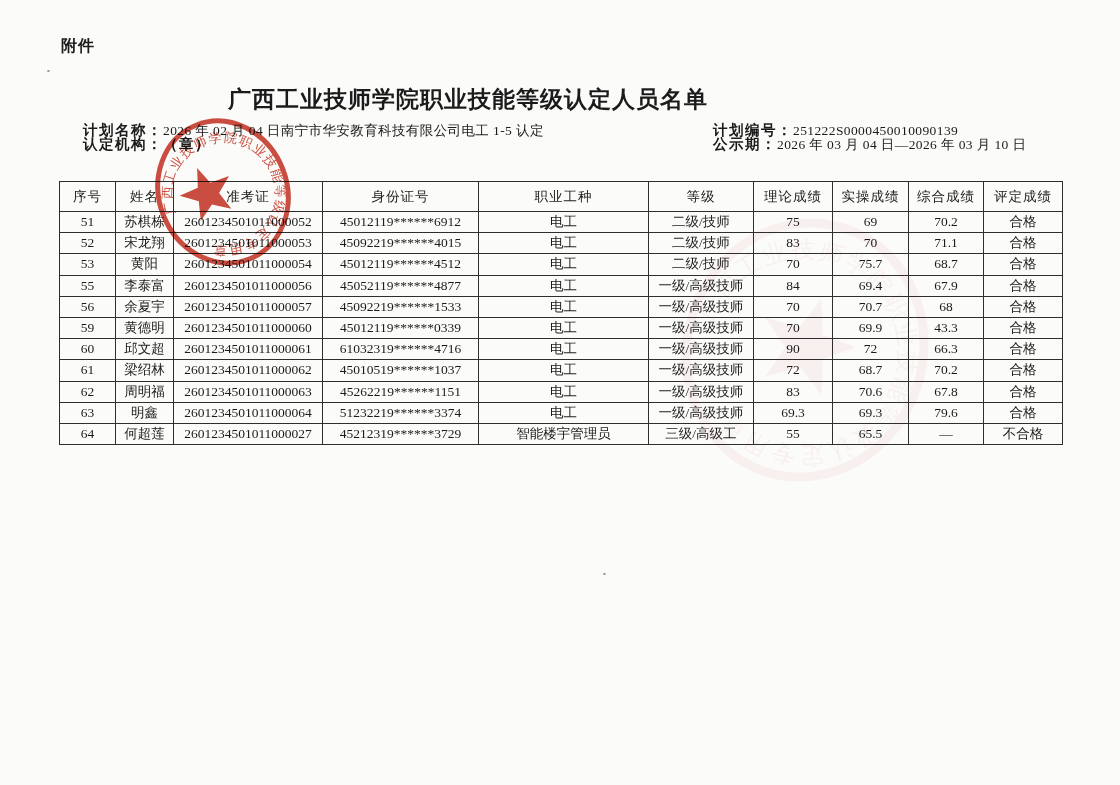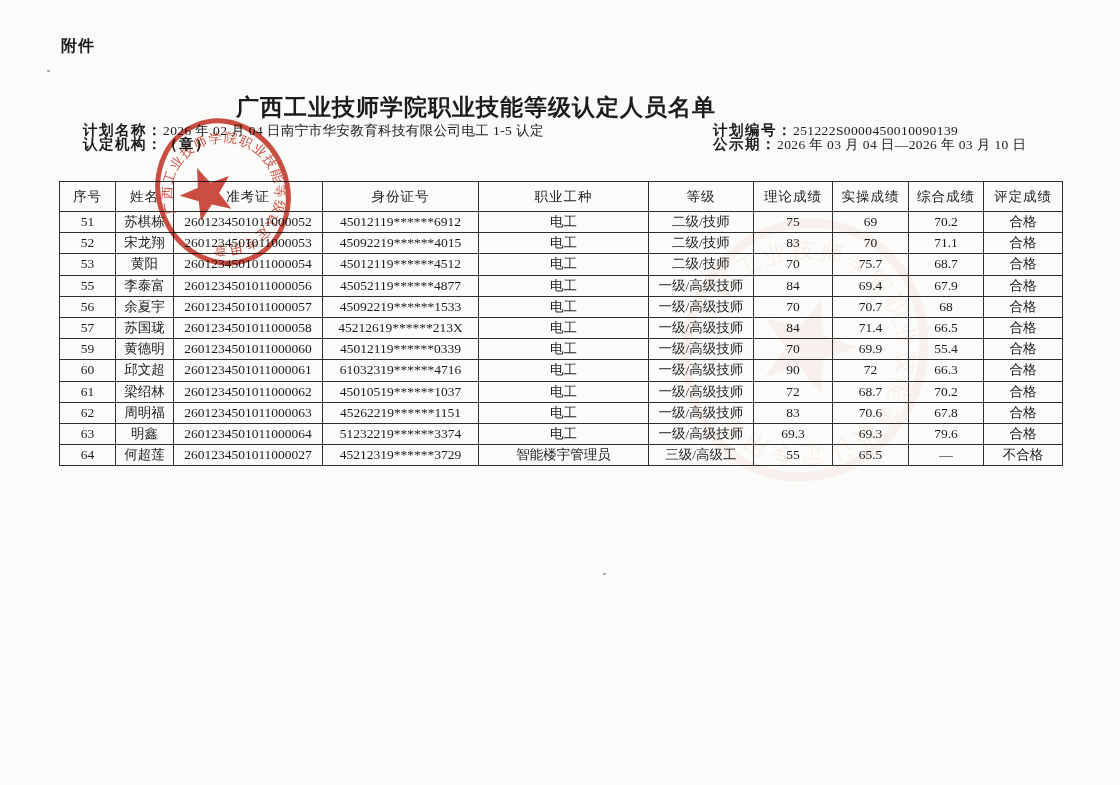--- a/index.html
+++ b/index.html
@@ -11,21 +11,21 @@
     position:relative;
   }
   .page{position:absolute;inset:0;}
 
   .attachment{
     position:absolute;left:61px;top:36px;
     font-size:16px;font-weight:bold;letter-spacing:1px;
     font-family:"Liberation Sans","DejaVu Sans",sans-serif;
   }
   .title{
-    position:absolute;left:0;top:76px;width:920px;margin:16px;
+    position:absolute;left:0;top:76px;width:920px;margin:8px;
     text-align:center;font-size:23px;font-weight:bold;letter-spacing:1px;
     font-family:"Liberation Sans","DejaVu Sans",sans-serif;
   }
   .meta-line{position:absolute;height:20px;font-size:14px;white-space:nowrap;margin-left:8px;}
   .meta-label{font-size:14.5px;letter-spacing:1.5px;font-weight:600;}
   .meta-value{font-size:13.5px;letter-spacing:.4px;}
   .m-left{left:75px;}
   .m-right{left:705px;}
   .line1{top:121px;}
   .line2{top:135px;}
@@ -150,41 +150,29 @@
           <td>2601234501011000057</td>
           <td>45092219******1533</td>
           <td>电工</td>
           <td>一级/高级技师</td>
           <td>70</td>
           <td>70.7</td>
           <td>68</td>
           <td>合格</td>
         </tr>
         <tr>
-          <td>57</td>
-          <td>苏国珑</td>
-          <td>2601234501011000058</td>
-          <td>45212619******213X</td>
-          <td>电工</td>
-          <td>一级/高级技师</td>
-          <td>84</td>
-          <td>71.4</td>
-          <td>66.5</td>
-          <td>合格</td>
-        </tr>
-        <tr>
           <td>59</td>
           <td>黄德明</td>
           <td>2601234501011000060</td>
           <td>45012119******0339</td>
           <td>电工</td>
           <td>一级/高级技师</td>
           <td>70</td>
           <td>69.9</td>
-          <td>55.4</td>
+          <td>43.3</td>
           <td>合格</td>
         </tr>
         <tr>
           <td>60</td>
           <td>邱文超</td>
           <td>2601234501011000061</td>
           <td>61032319******4716</td>
           <td>电工</td>
           <td>一级/高级技师</td>
           <td>90</td>

